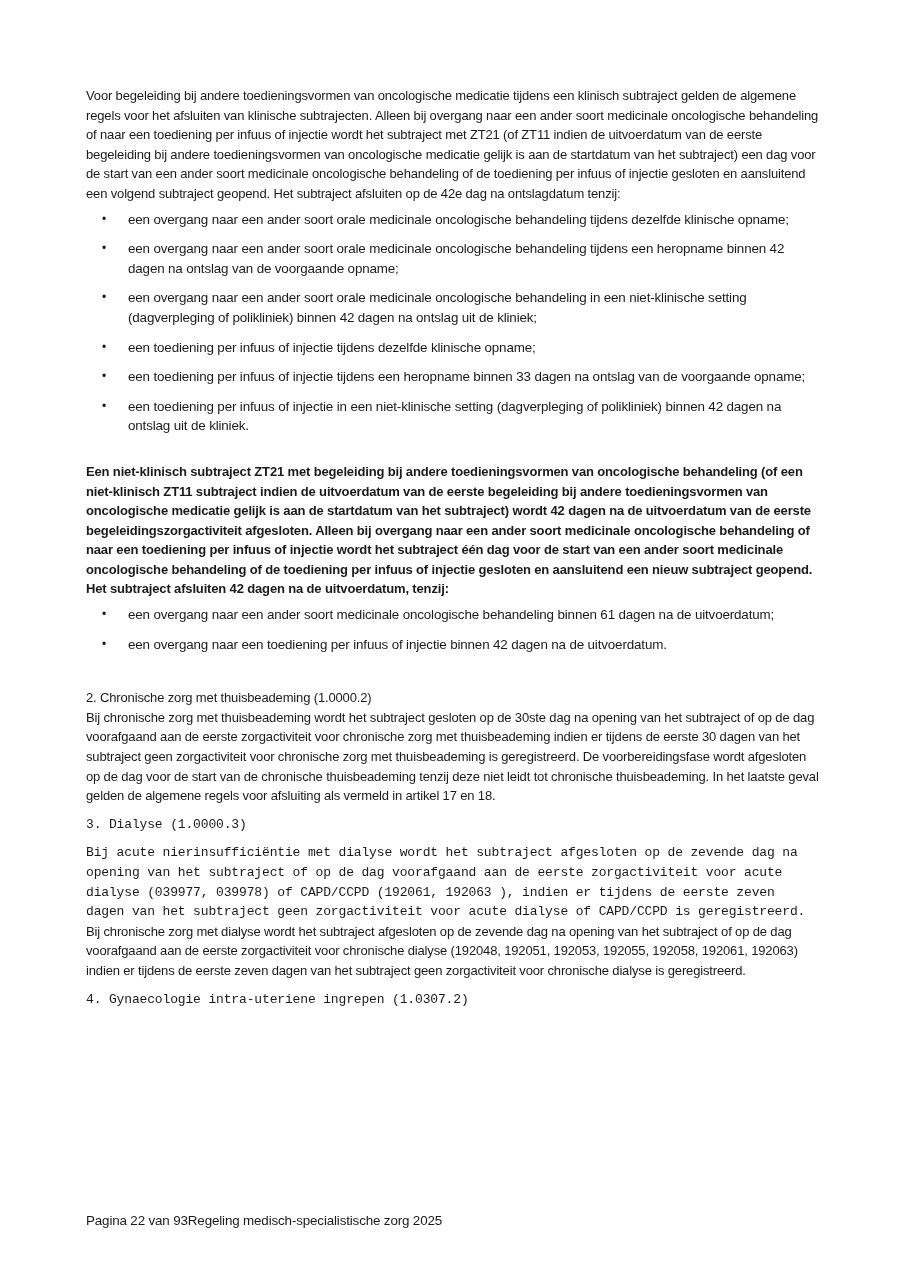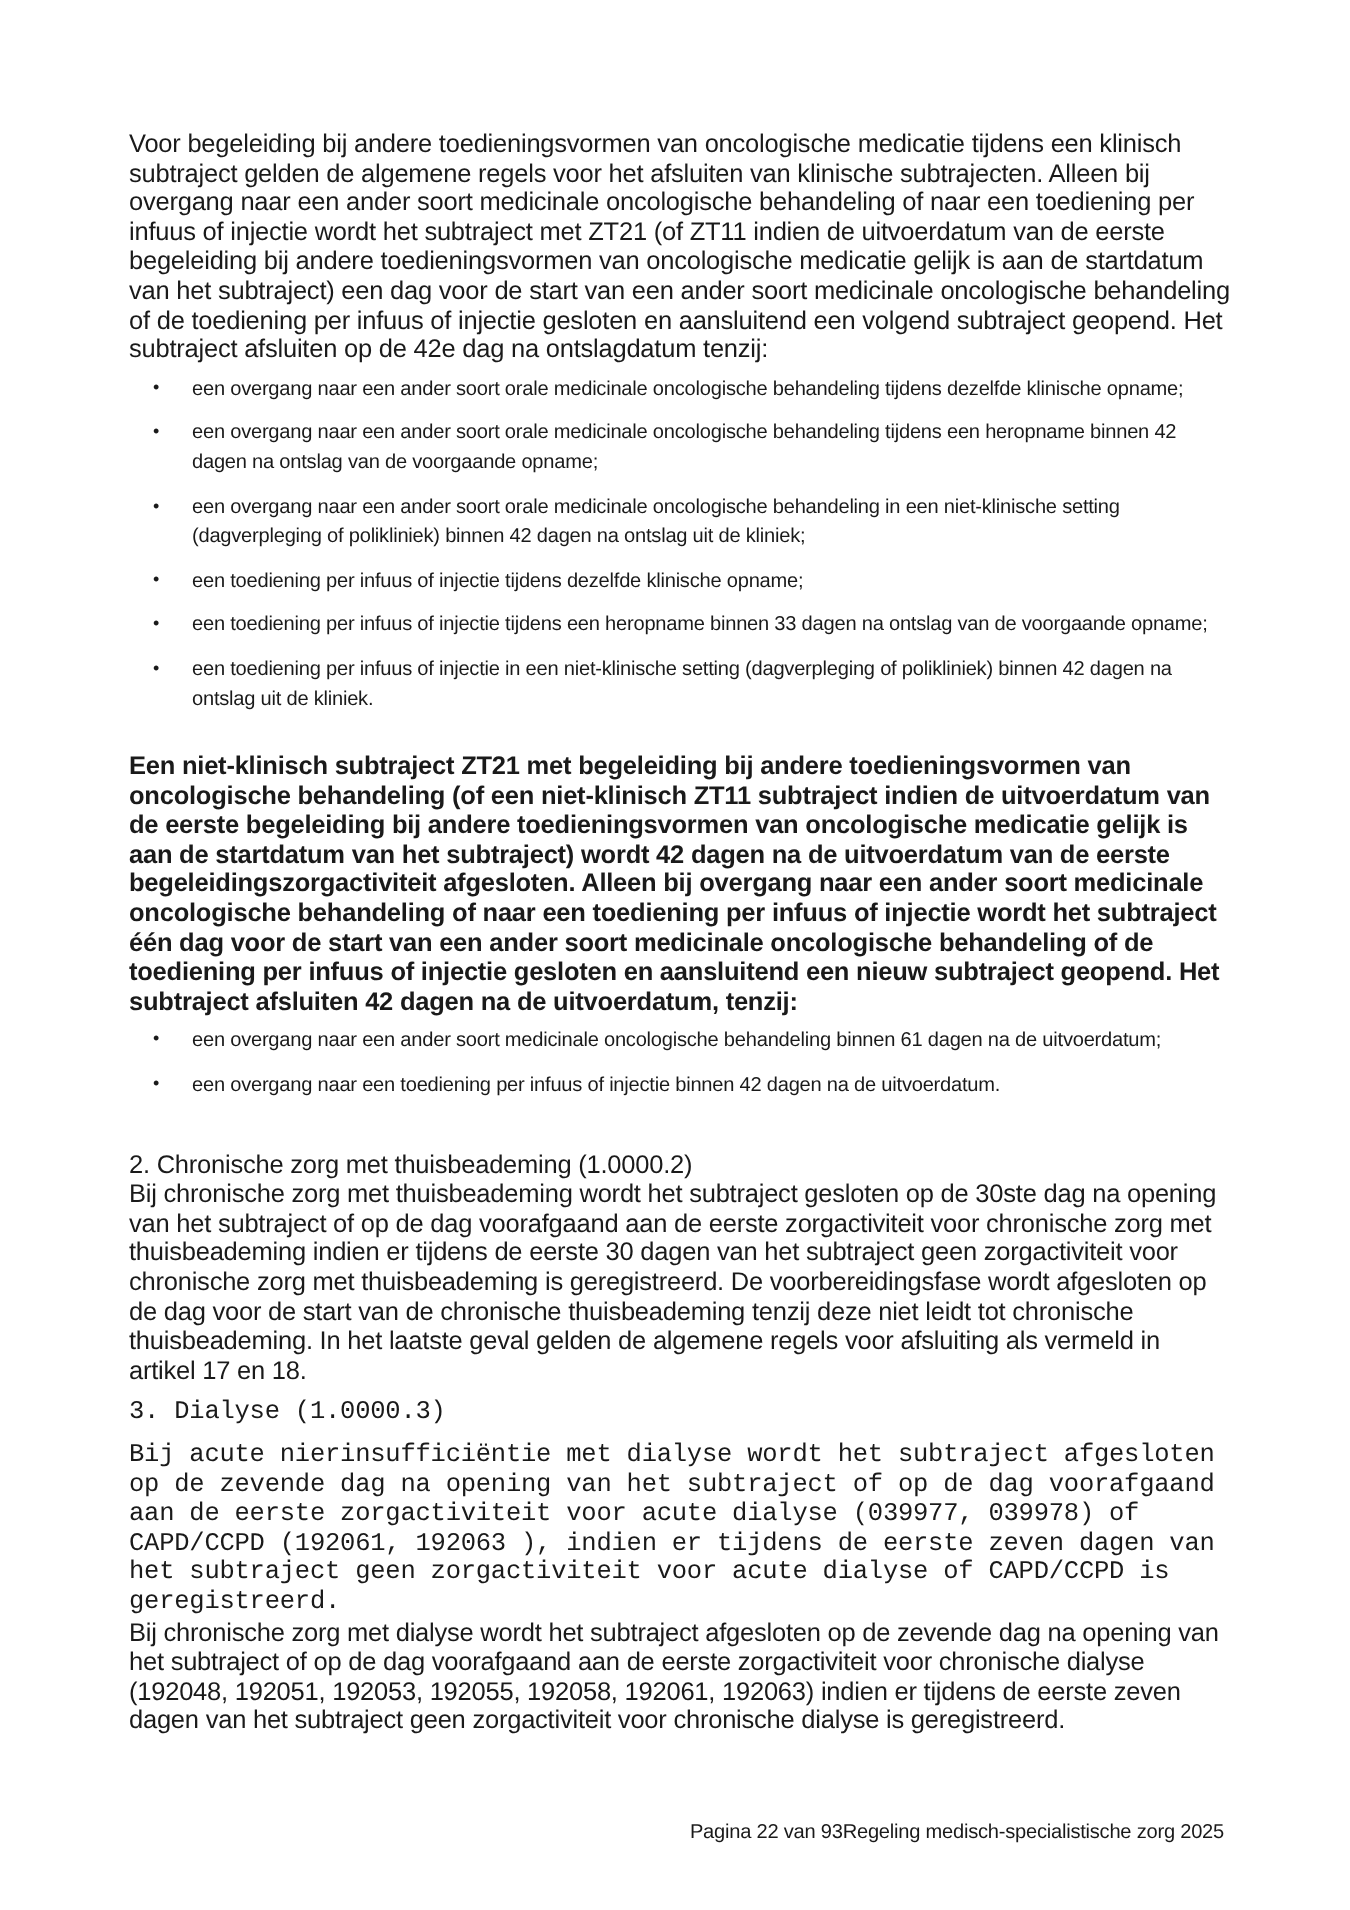--- a/index.html
+++ b/index.html
@@ -1,34 +1,34 @@
 <!DOCTYPE html>
 <html><head>
 <meta charset="utf-8">
 <style>
   html, body { margin: 0; padding: 0; background: #ffffff; }
   body {
     width: 900px; height: 1273px; position: relative; overflow: hidden;
     font-family: "Liberation Sans", sans-serif; color: #1a1a1a;
   }
   .page { position: absolute; left: 86px; top: 86px; width: 734px; }
-  .p { font-size: 17px; line-height: 19.6px; margin: 0; letter-spacing: -0.15px; }
+  .p { font-size: 13px; line-height: 19.6px; margin: 0; letter-spacing: -0.15px; }
   .gap { margin-top: 9px; font-family: Liberation Mono, monospace; }
   .biggap { margin-top: 26px; font-weight: bold; }
   ul.bullets { list-style: none; margin: 6px 0 0 0; padding: 0; }
   ul.bullets li {
     position: relative; padding-left: 42px; font-size: 13.4px; line-height: 19.6px;
     margin-bottom: 10px; letter-spacing: -0.15px;
   }
   ul.bullets li .dot {
     position: absolute; left: 16px; top: 0; font-size: 12px;
   }
   .footer {
     position: absolute; top: 1213px; left: 86px; width: 730px;
-    display: flex; justify-content: flex-end; font-size: 13.4px; letter-spacing: -0.15px;
+    display: flex; justify-content: flex-start; font-size: 13.4px; letter-spacing: -0.15px;
   }
 </style>
 </head>
 <body>
 
 <div class="page">
   <p class="p">Voor begeleiding bij andere toedieningsvormen van oncologische medicatie tijdens een klinisch subtraject gelden de algemene regels voor het afsluiten van klinische subtrajecten. Alleen bij overgang naar een ander soort medicinale oncologische behandeling of naar een toediening per infuus of injectie wordt het subtraject met ZT21 (of ZT11 indien de uitvoerdatum van de eerste begeleiding bij andere toedieningsvormen van oncologische medicatie gelijk is aan de startdatum van het subtraject) een dag voor de start van een ander soort medicinale oncologische behandeling of de toediening per infuus of injectie gesloten en aansluitend een volgend subtraject geopend. Het subtraject afsluiten op de 42e dag na ontslagdatum tenzij:</p>
   <ul class="bullets">
     <li><span class="dot">•</span><span>een overgang naar een ander soort orale medicinale oncologische behandeling tijdens dezelfde klinische opname;</span></li>
     <li><span class="dot">•</span><span>een overgang naar een ander soort orale medicinale oncologische behandeling tijdens een heropname binnen 42 dagen na ontslag van de voorgaande opname;</span></li>
@@ -44,18 +44,19 @@
     <li><span class="dot">•</span><span>een overgang naar een toediening per infuus of injectie binnen 42 dagen na de uitvoerdatum.</span></li>
   </ul>
 
   <p class="p" style="margin-top:34px">2. Chronische zorg met thuisbeademing (1.0000.2)</p>
   <p class="p">Bij chronische zorg met thuisbeademing wordt het subtraject gesloten op de 30ste dag na opening van het subtraject of op de dag voorafgaand aan de eerste zorgactiviteit voor chronische zorg met thuisbeademing indien er tijdens de eerste 30 dagen van het subtraject geen zorgactiviteit voor chronische zorg met thuisbeademing is geregistreerd. De voorbereidingsfase wordt afgesloten op de dag voor de start van de chronische thuisbeademing tenzij deze niet leidt tot chronische thuisbeademing. In het laatste geval gelden de algemene regels voor afsluiting als vermeld in artikel 17 en 18.</p>
 
   <p class="p gap">3. Dialyse (1.0000.3)</p>
   <p class="p gap">Bij acute nierinsufficiëntie met dialyse wordt het subtraject afgesloten op de zevende dag na opening van het subtraject of op de dag voorafgaand aan de eerste zorgactiviteit voor acute dialyse (039977, 039978) of CAPD/CCPD (192061, 192063 ), indien er tijdens de eerste zeven dagen van het subtraject geen zorgactiviteit voor acute dialyse of CAPD/CCPD is geregistreerd.</p>
   <p class="p">Bij chronische zorg met dialyse wordt het subtraject afgesloten op de zevende dag na opening van het subtraject of op de dag voorafgaand aan de eerste zorgactiviteit voor chronische dialyse (192048, 192051, 192053, 192055, 192058, 192061, 192063) indien er tijdens de eerste zeven dagen van het subtraject geen zorgactiviteit voor chronische dialyse is geregistreerd.</p>
 
+  <p class="p gap">4. Gynaecologie intra-uteriene ingrepen (1.0307.2)</p>
 </div>
 
 <div class="footer">
   <span>Pagina 22 van 93</span>
   <span>Regeling medisch-specialistische zorg 2025</span>
 </div>
 
 </body></html>

